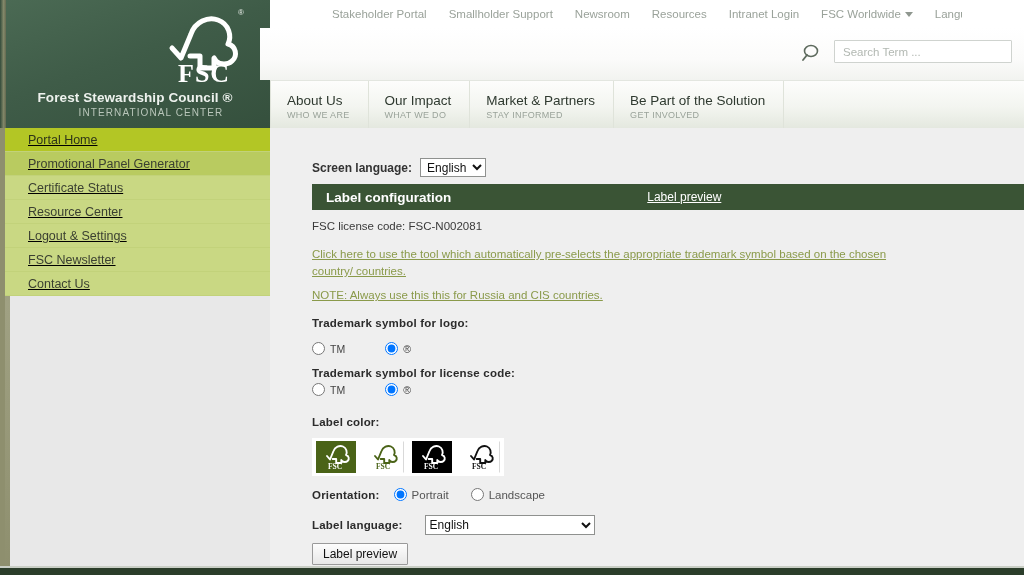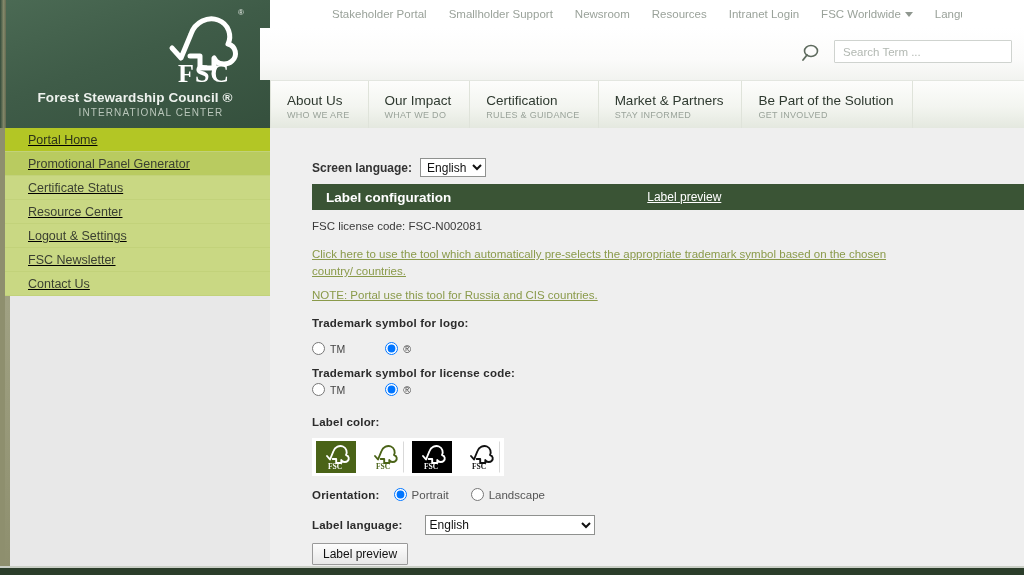--- a/index.html
+++ b/index.html
@@ -310,24 +310,20 @@
   <div class="mainnav">
     <div class="navitem">
       <div class="nt">About Us</div>
       <div class="ns">WHO WE ARE</div>
     </div>
     <div class="navitem">
       <div class="nt">Our Impact</div>
       <div class="ns">WHAT WE DO</div>
     </div>
     <div class="navitem">
-      <div class="nt">Certification</div>
-      <div class="ns">RULES &amp; GUIDANCE</div>
-    </div>
-    <div class="navitem">
       <div class="nt">Market &amp; Partners</div>
       <div class="ns">STAY INFORMED</div>
     </div>
     <div class="navitem">
       <div class="nt">Be Part of the Solution</div>
       <div class="ns">GET INVOLVED</div>
     </div>
   </div>
 
   <div class="sidebar">
@@ -365,21 +361,21 @@
     </div>
 
     <div class="cfg-bar">
       <span class="cfg-title">Label configuration</span>
       <a class="cfg-preview" href="#">Label preview</a>
     </div>
 
     <div class="lic">FSC license code: FSC-N002081</div>
 
     <a class="tool-link" href="#">Click here to use the tool which automatically pre-selects the appropriate trademark symbol based on the chosen country/ countries.</a>
-    <a class="note-link" href="#">NOTE: Portal use this tool for Russia and CIS countries.</a>
+    <a class="note-link" href="#">NOTE: Always use this this for Russia and CIS countries.</a>
 
     <div class="tm1 fld-label">Trademark symbol for logo:</div>
     <div class="tmrow1 radio-group">
       <label class="radio-opt">
         <input type="radio" name="tmlogo" style="">
         <span class="rtxt">TM</span>
       </label>
       <label class="radio-opt">
         <input type="radio" name="tmlogo" checked="" style="">
         <span class="rtxt">®</span>

